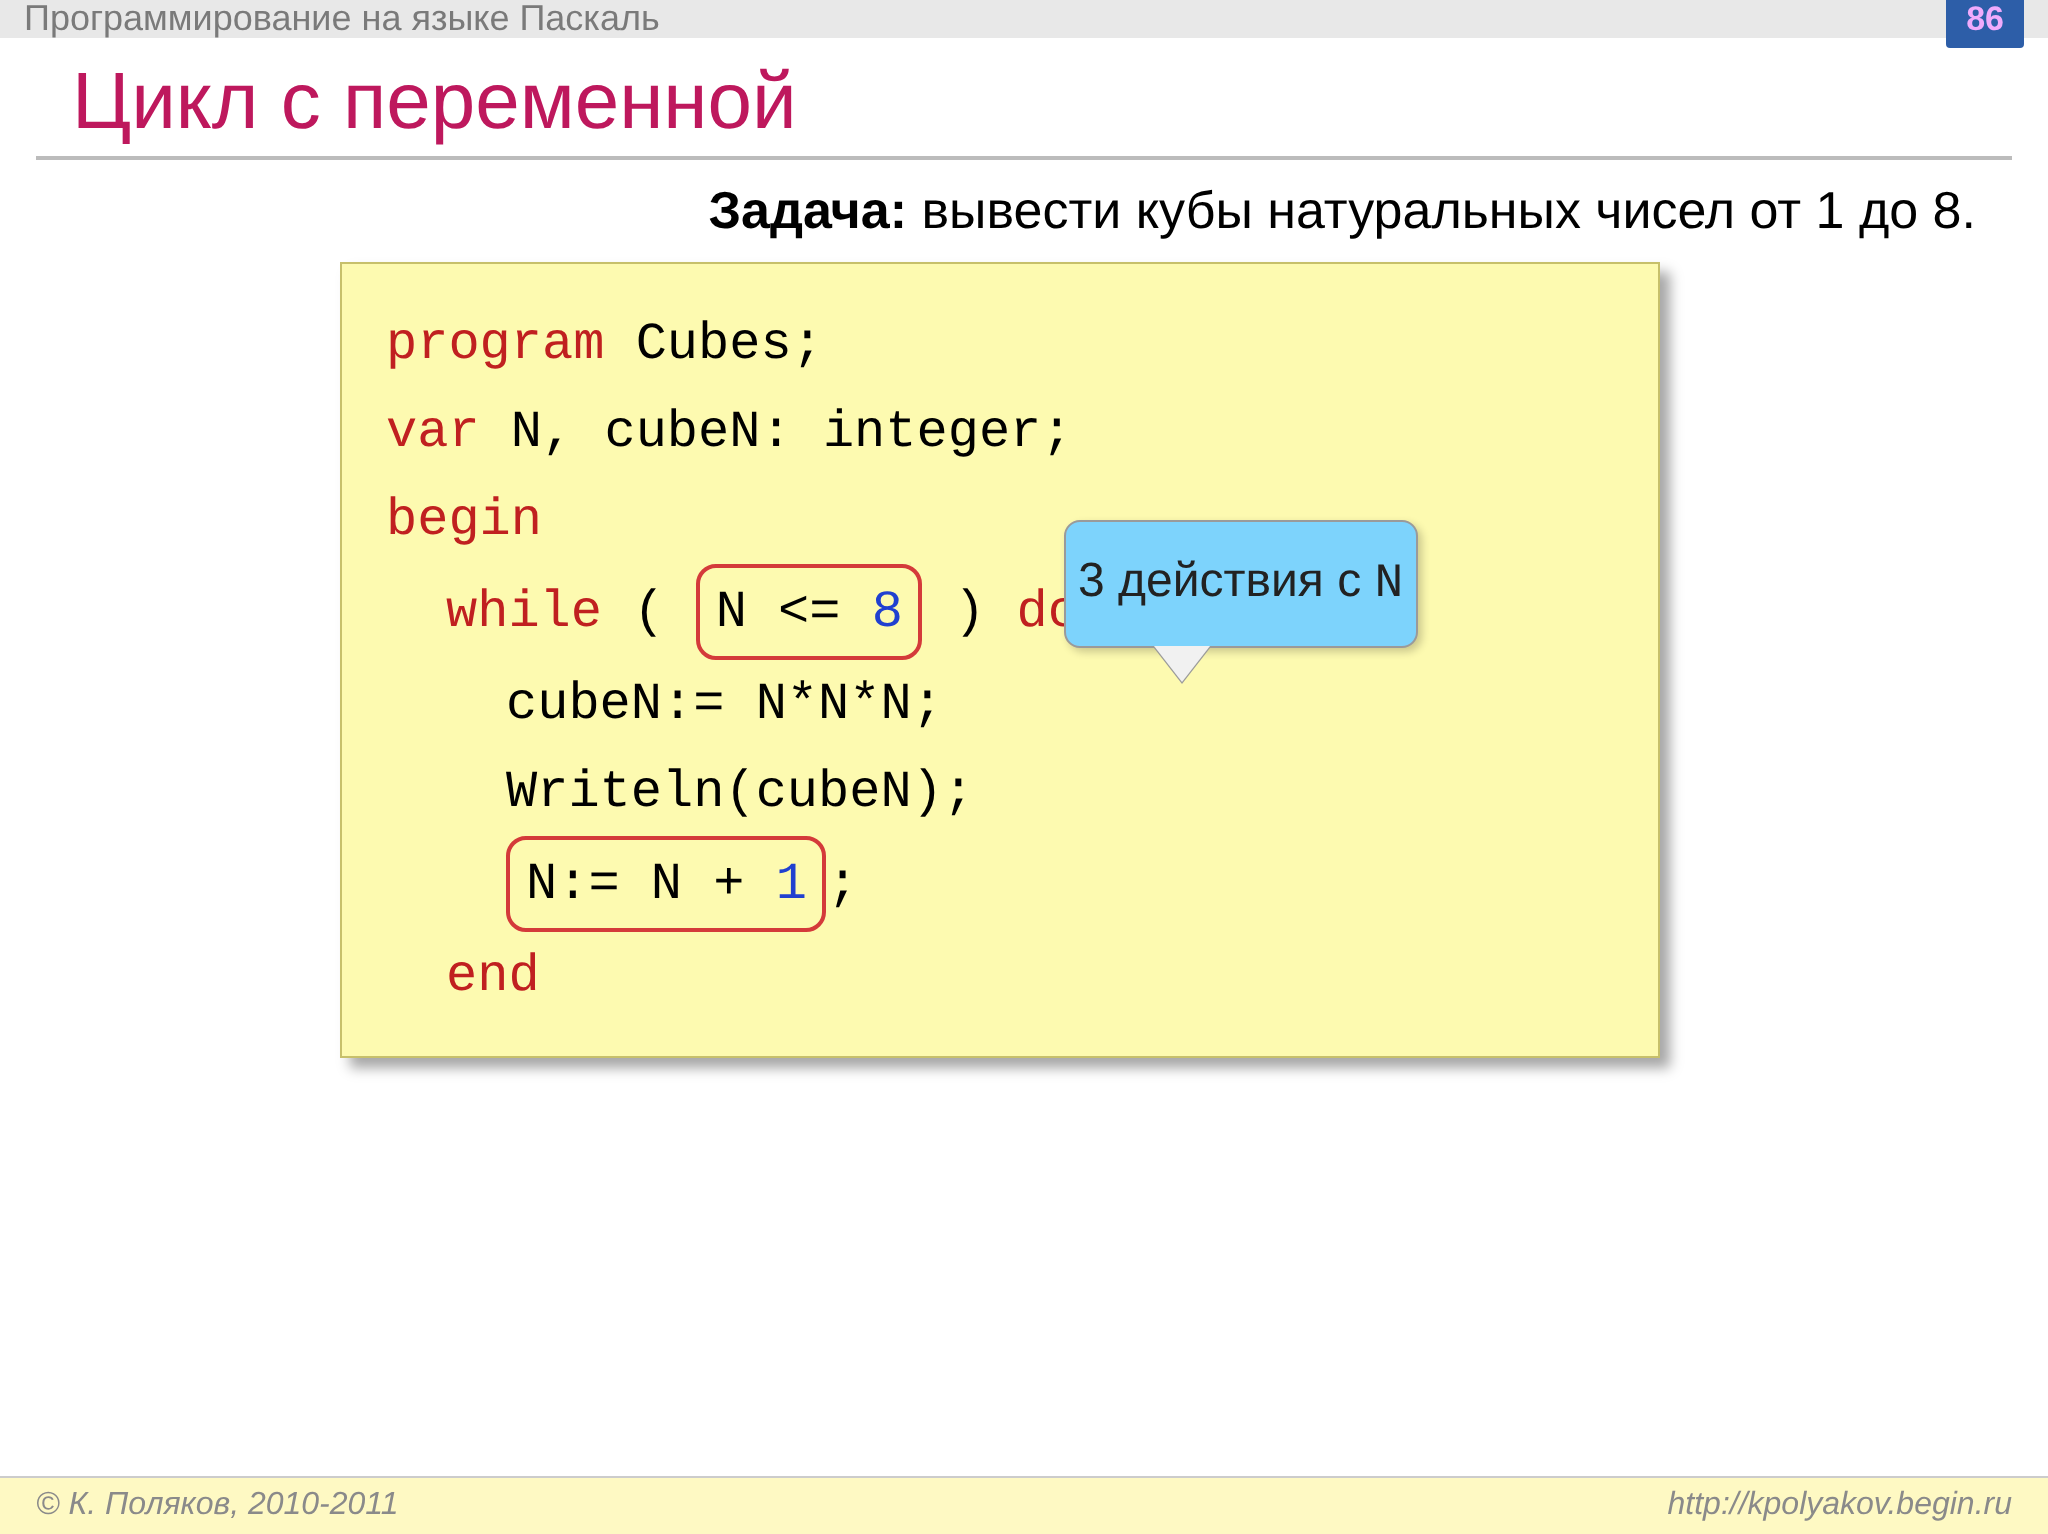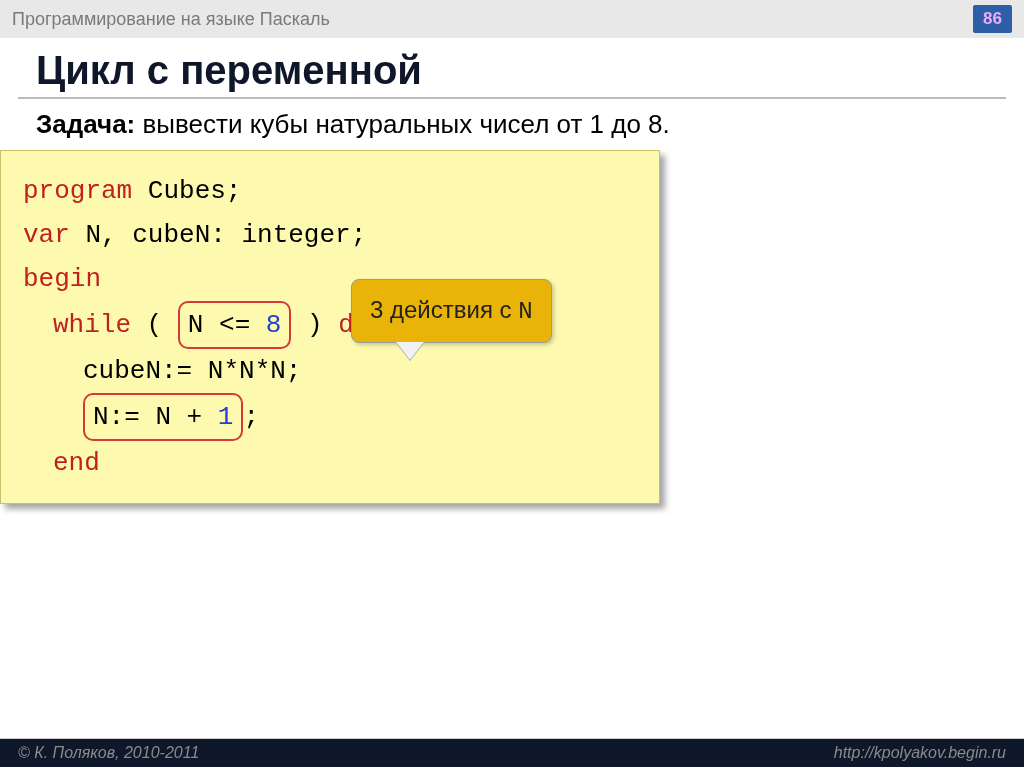--- a/index.html
+++ b/index.html
@@ -5,58 +5,60 @@
   html, body {
     margin: 0;
     padding: 0;
     width: 1024px;
     height: 767px;
     font-family: Arial, Helvetica, sans-serif;
     background: #fff;
     overflow: hidden;
   }
   .top-bar {
-    height: 38px;
+    height: 19px;
     background: #e8e8e8;
     color: #7a7a7a;
     font-size: 18px;
     display: flex;
     align-items: center;
     justify-content: space-between;
     padding: 0 12px;
   }
   .top-bar .page-num {
     background: #2d5ea8;
     color: #f0abfc;
     padding: 4px 10px;
     font-weight: bold;
     border-radius: 2px;
     font-size: 17px;
   }
   .slide-title {
-    color: #0f172a;
+    color: #be185d;
     font-size: 40px;
-    font-weight: bold;
+    font-weight: normal;
     padding: 10px 36px 4px 36px;
   }
   .divider {
     height: 2px;
     background: #bcbcbc;
     margin: 0 18px 6px 18px;
   }
   .task-line {
     padding: 4px 36px 10px 36px;
     font-size: 26px;
     color: #000;
+    text-align: right;
   }
   .task-line .bold {
     font-weight: bold;
   }
   .code-area {
     position: relative;
+    margin-left: 170px;
     width: 660px;
   }
   .code-box {
     background: #fdfab0;
     border: 1px solid #c7c06b;
     box-shadow: 5px 5px 6px rgba(0,0,0,0.35);
     padding: 18px 22px;
     font-family: "Courier New", monospace;
     font-size: 26px;
     line-height: 44px;
@@ -69,25 +71,25 @@
   .indent2 { padding-left: 60px; }
   .token-frame {
     display: inline-block;
     border: 2px solid #d43a3a;
     border-radius: 10px;
     padding: 0 8px;
   }
   .callout {
     position: absolute;
     top: 128px;
-    left: 350px;
-    background: #eab308;
+    left: 361px;
+    background: #7dd3fc;
     border: 1px solid #9a9a9a;
     border-radius: 8px;
-    padding: 8px 18px;
+    padding: 8px 6px;
     font-family: Arial, sans-serif;
     font-size: 24px;
     color: #222;
     box-shadow: 2px 2px 4px rgba(0,0,0,0.2);
   }
   .callout-n {
     font-family: "Courier New", monospace;
   }
   .callout::after {
     content: "";
@@ -106,21 +108,21 @@
     left: 0; right: 0;
     height: 28px;
     border-top: 1px solid #ccc;
     color: #8a8a8a;
     font-size: 16px;
     font-style: italic;
     display: flex;
     justify-content: space-between;
     align-items: center;
     padding: 0 18px;
-    background: #0f172a;
+    background: #fef9c3;
   }
 </style>
 </head>
 <body>
 
 <div class="top-bar">
   <span>Программирование на языке Паскаль</span>
   <span class="page-num">86</span>
 </div>
 
@@ -133,20 +135,21 @@
 
 <div class="code-area">
   <div class="code-box">
     <div><span class="kw-red">program</span><span> Cubes;</span></div>
     <div><span class="kw-red">var</span><span> N, cubeN: integer;</span></div>
     <div><span class="kw-red">begin</span></div>
     <div class="indent1">
       <span class="kw-red">while</span><span> ( </span><span class="token-frame"><span>N &lt;= </span><span class="num-blue">8</span></span><span> ) </span><span class="kw-red">do begin</span>
     </div>
     <div class="indent2">cubeN:= N*N*N;</div>
+    <div class="indent2">Writeln(cubeN);</div>
     <div class="indent2">
       <span class="token-frame"><span>N:= N + </span><span class="num-blue">1</span></span><span>;</span>
     </div>
     <div class="indent1"><span class="kw-red">end</span></div>
 
     <div class="callout">
       <span>3 действия с </span><span class="callout-n">N</span>
     </div>
   </div>
 </div>

